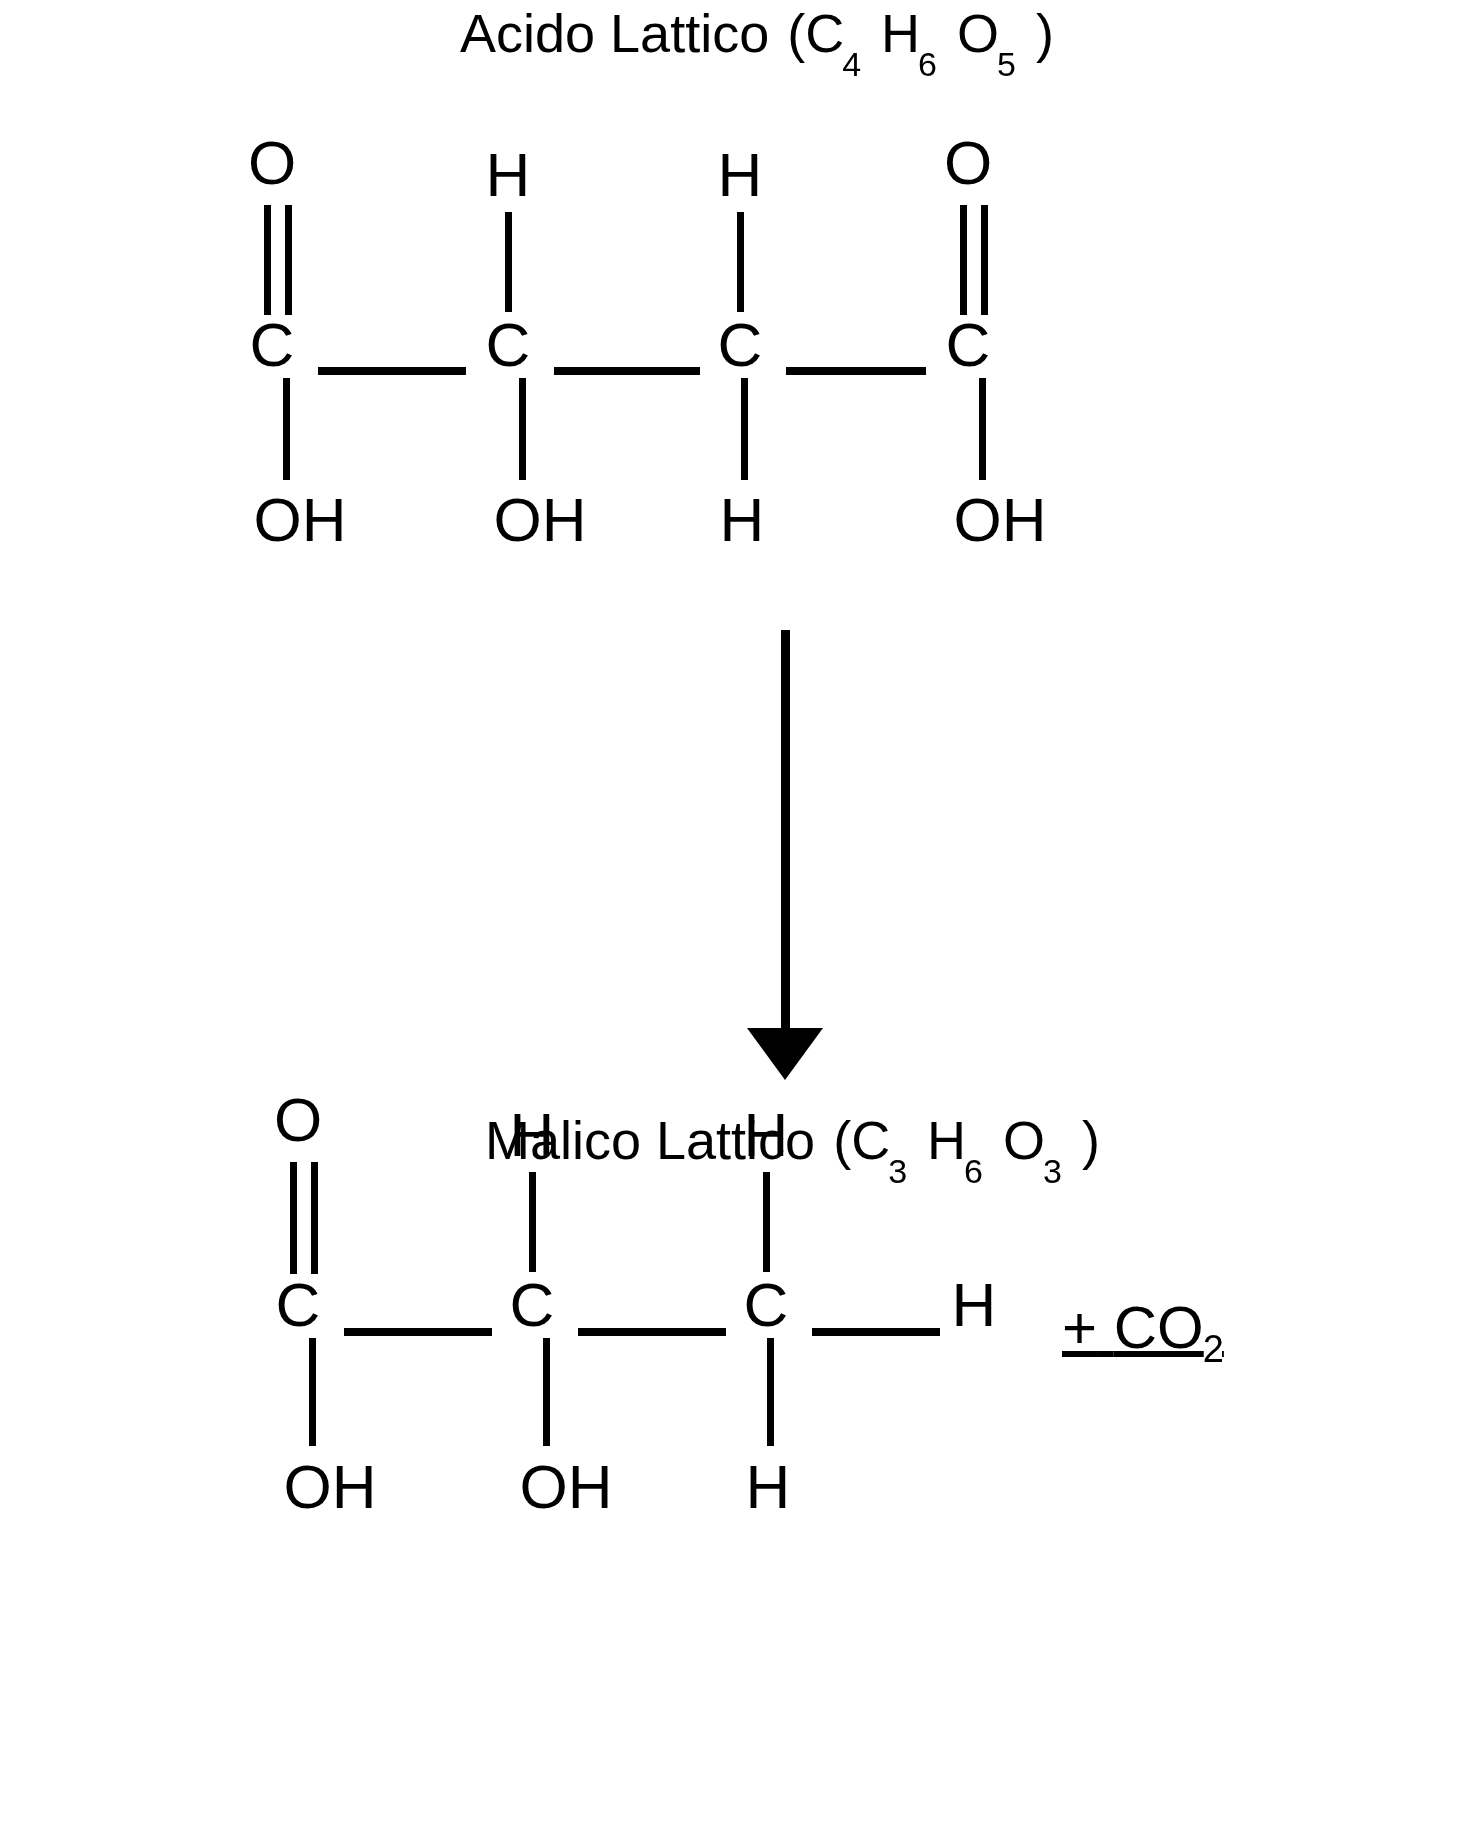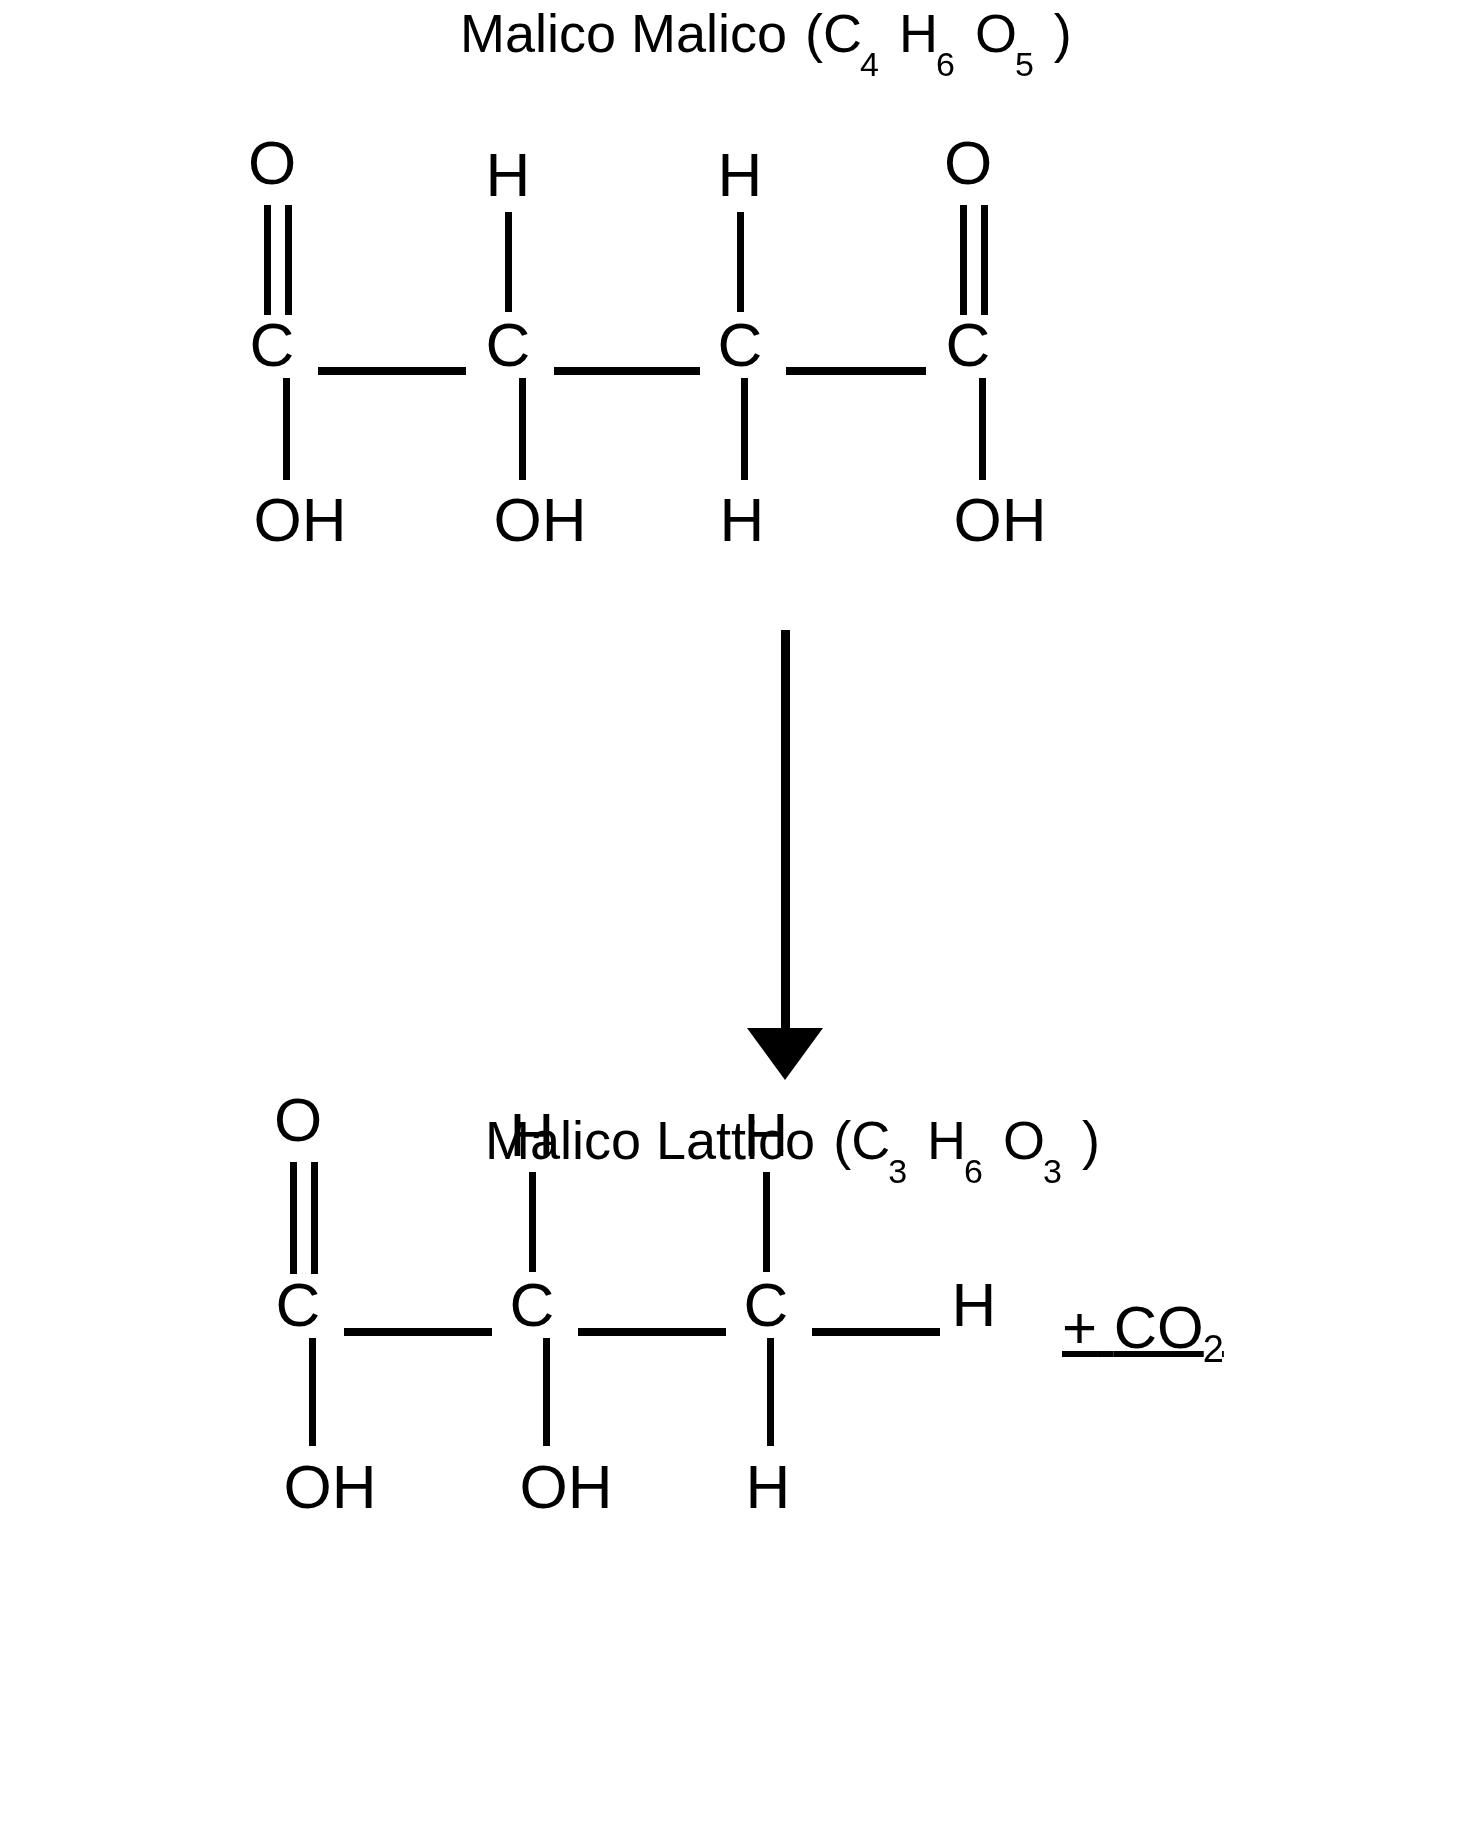--- a/index.html
+++ b/index.html
@@ -77,21 +77,21 @@
     top: 14px;
     left: -1px;
   }
 </style>
 </head>
 <body>
 
 <div id="canvas">
 
   <div class="title" style="left:460px; top:6px;">
-    <span>Malico Malico</span><span class="gap"></span><span>(</span><span>C</span><span class="sub">4</span><span class="gap"></span><span>H</span><span class="sub">6</span><span class="gap"></span><span>O</span><span class="sub">5</span><span class="gap"></span><span>)</span>
+    <span>Acido Lattico</span><span class="gap"></span><span>(</span><span>C</span><span class="sub">4</span><span class="gap"></span><span>H</span><span class="sub">6</span><span class="gap"></span><span>O</span><span class="sub">5</span><span class="gap"></span><span>)</span>
   </div>
 
   <div class="atom" style="left:272px; top:163px;">O</div>
   <div class="atom" style="left:508px; top:175px;">H</div>
   <div class="atom" style="left:740px; top:175px;">H</div>
   <div class="atom" style="left:968px; top:163px;">O</div>
 
   <div class="atom" style="left:272px; top:345px;">C</div>
   <div class="atom" style="left:508px; top:345px;">C</div>
   <div class="atom" style="left:740px; top:345px;">C</div>

